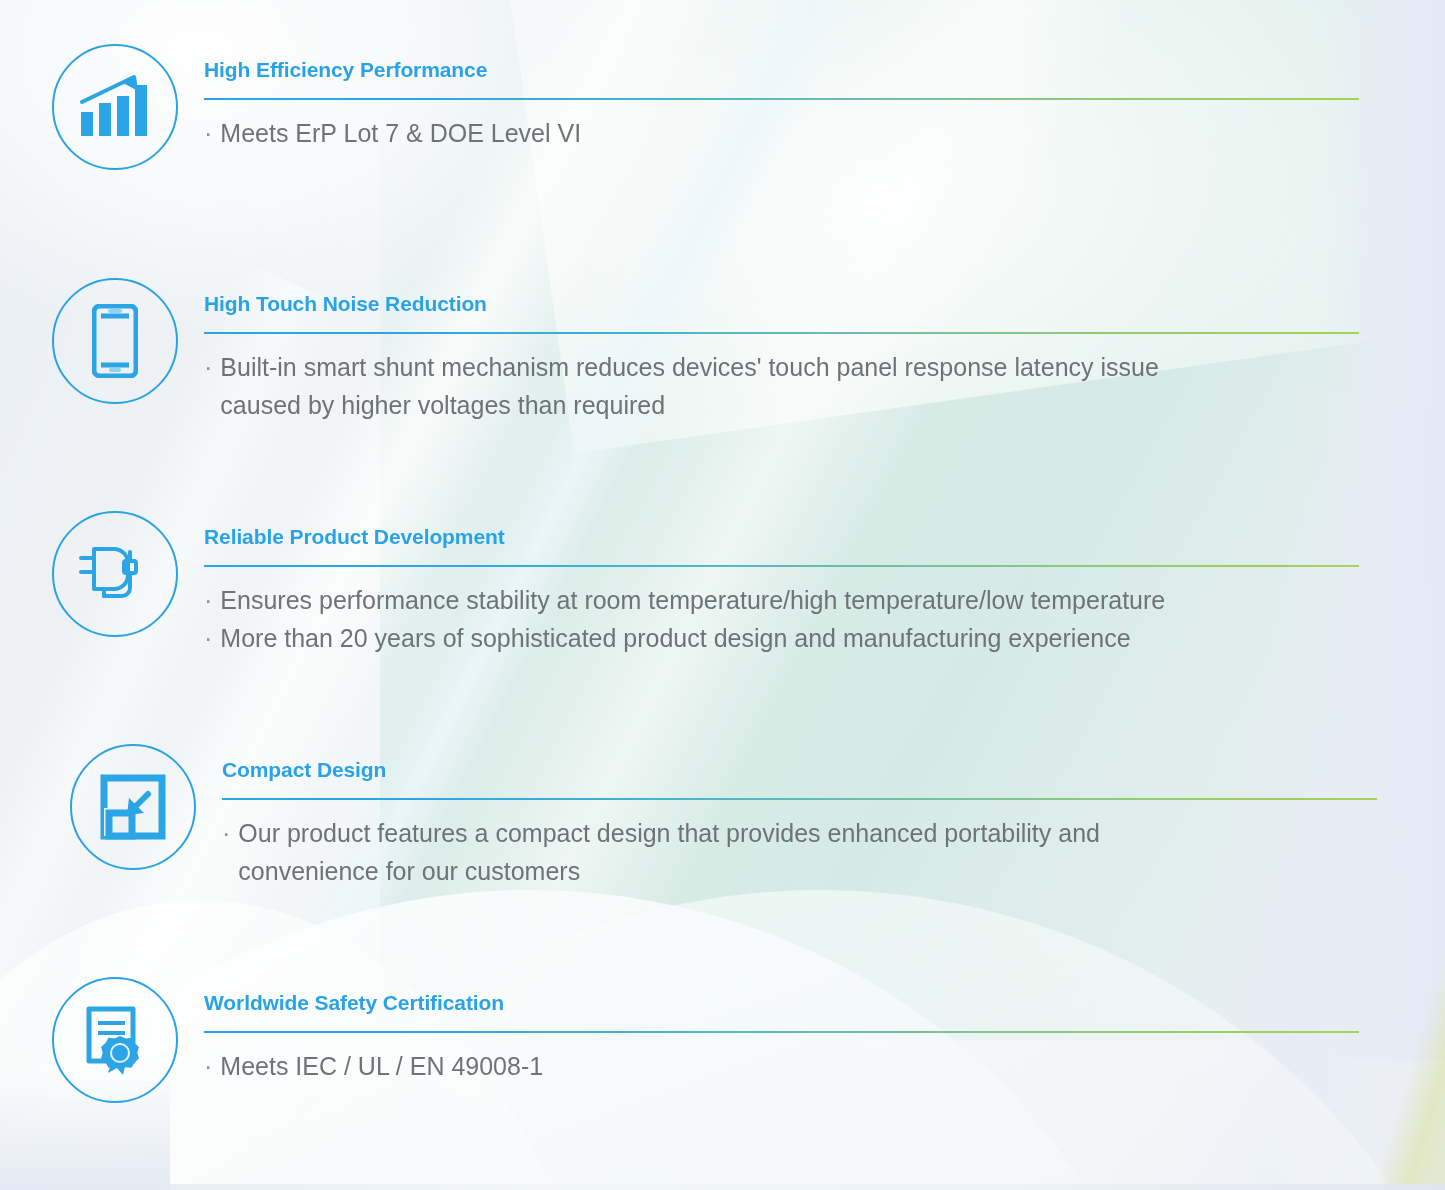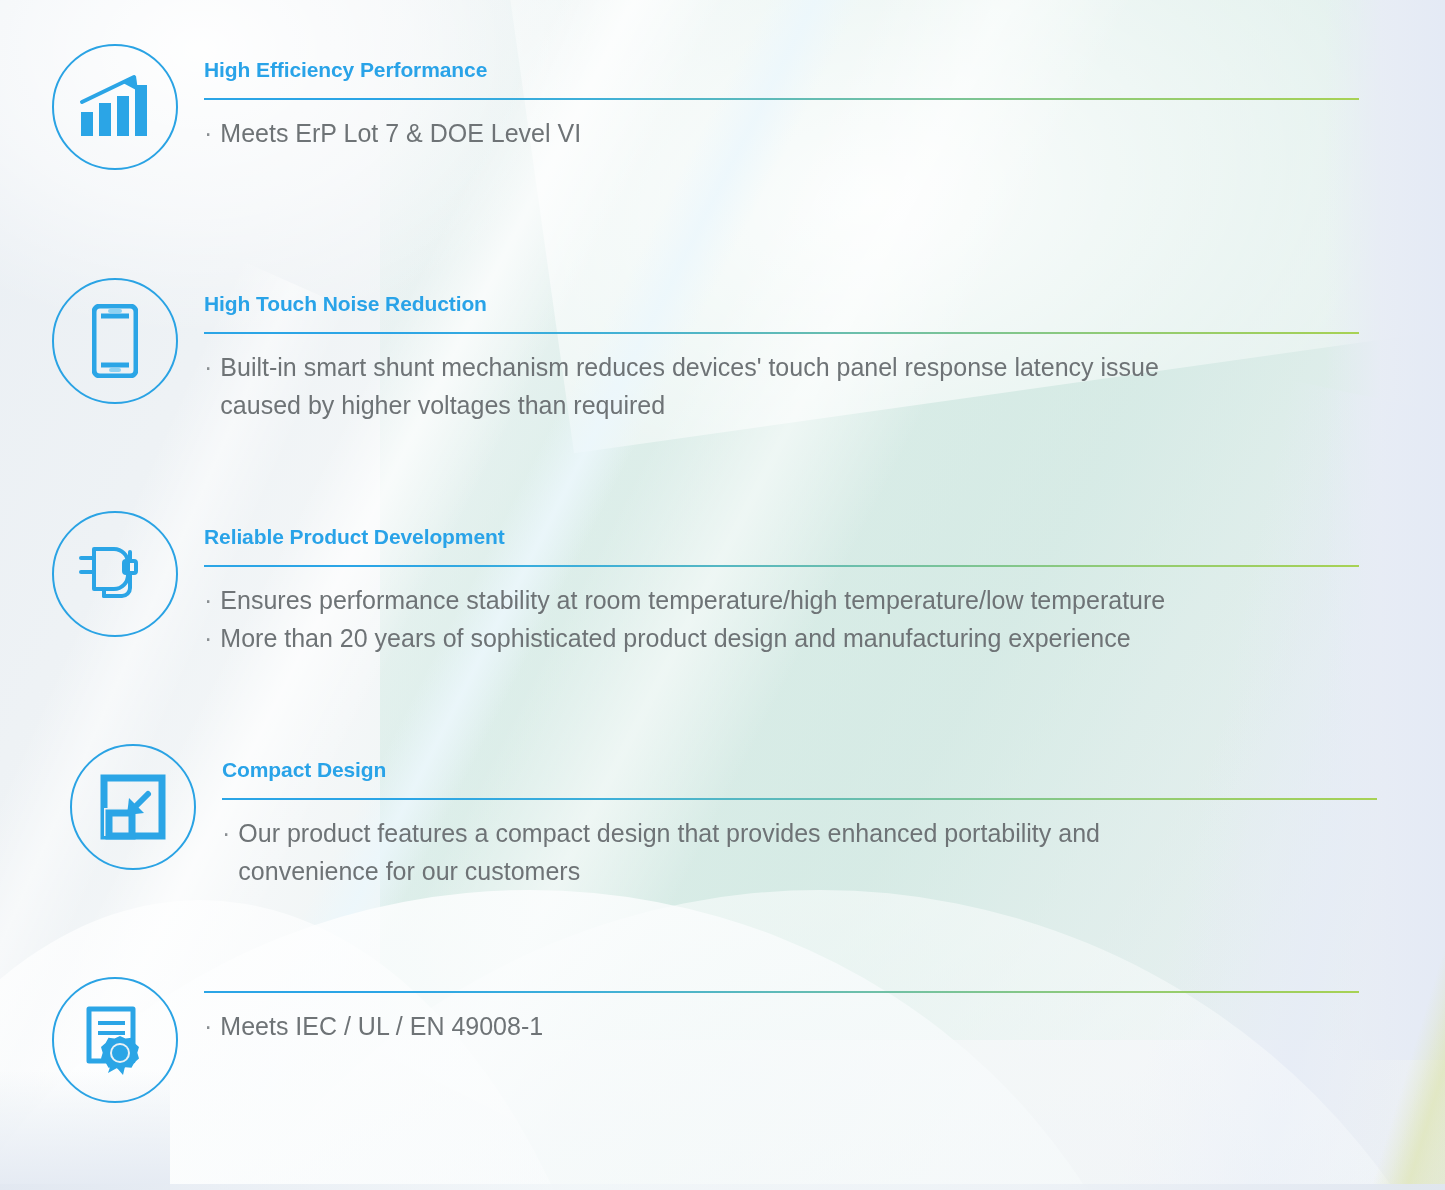--- a/index.html
+++ b/index.html
@@ -385,20 +385,21 @@
         <path d="M10 6 H54 V58 H10 Z" stroke="#2ba5e6" stroke-width="5" stroke-linejoin="round"></path>
         <line x1="19" y1="20" x2="46" y2="20" stroke="#2ba5e6" stroke-width="4"></line>
         <line x1="19" y1="30" x2="46" y2="30" stroke="#2ba5e6" stroke-width="4"></line>
         <path d="M34 55 L29 70 L38 65 L44 72 L48 55 Z" fill="#2ba5e6"></path>
         <path d="M41 33 l5.5 2.4 l6 -0.6 l2.9 5.3 l4.6 3.9 l-1.7 5.8 l1.7 5.8 l-4.6 3.9 l-2.9 5.3 l-6 -0.6 l-5.5 2.4 l-5.5 -2.4 l-6 0.6 l-2.9 -5.3 l-4.6 -3.9 l1.7 -5.8 l-1.7 -5.8 l4.6 -3.9 l2.9 -5.3 l6 0.6 Z" fill="#2ba5e6"></path>
         <circle cx="41" cy="50" r="10" fill="#eaf1f5"></circle>
         <circle cx="41" cy="50" r="8" fill="#2ba5e6"></circle>
       </svg>
     </div>
     <div class="feature-body">
+      <h2 class="feature-title">Worldwide Safety Certification</h2>
       <div class="divider"></div>
       <div class="bullets">
         <div class="bullet">
           <span class="dot">·</span>
           <span class="btext">Meets IEC / UL / EN 49008-1</span>
         </div>
       </div>
     </div>
   </section>
 

